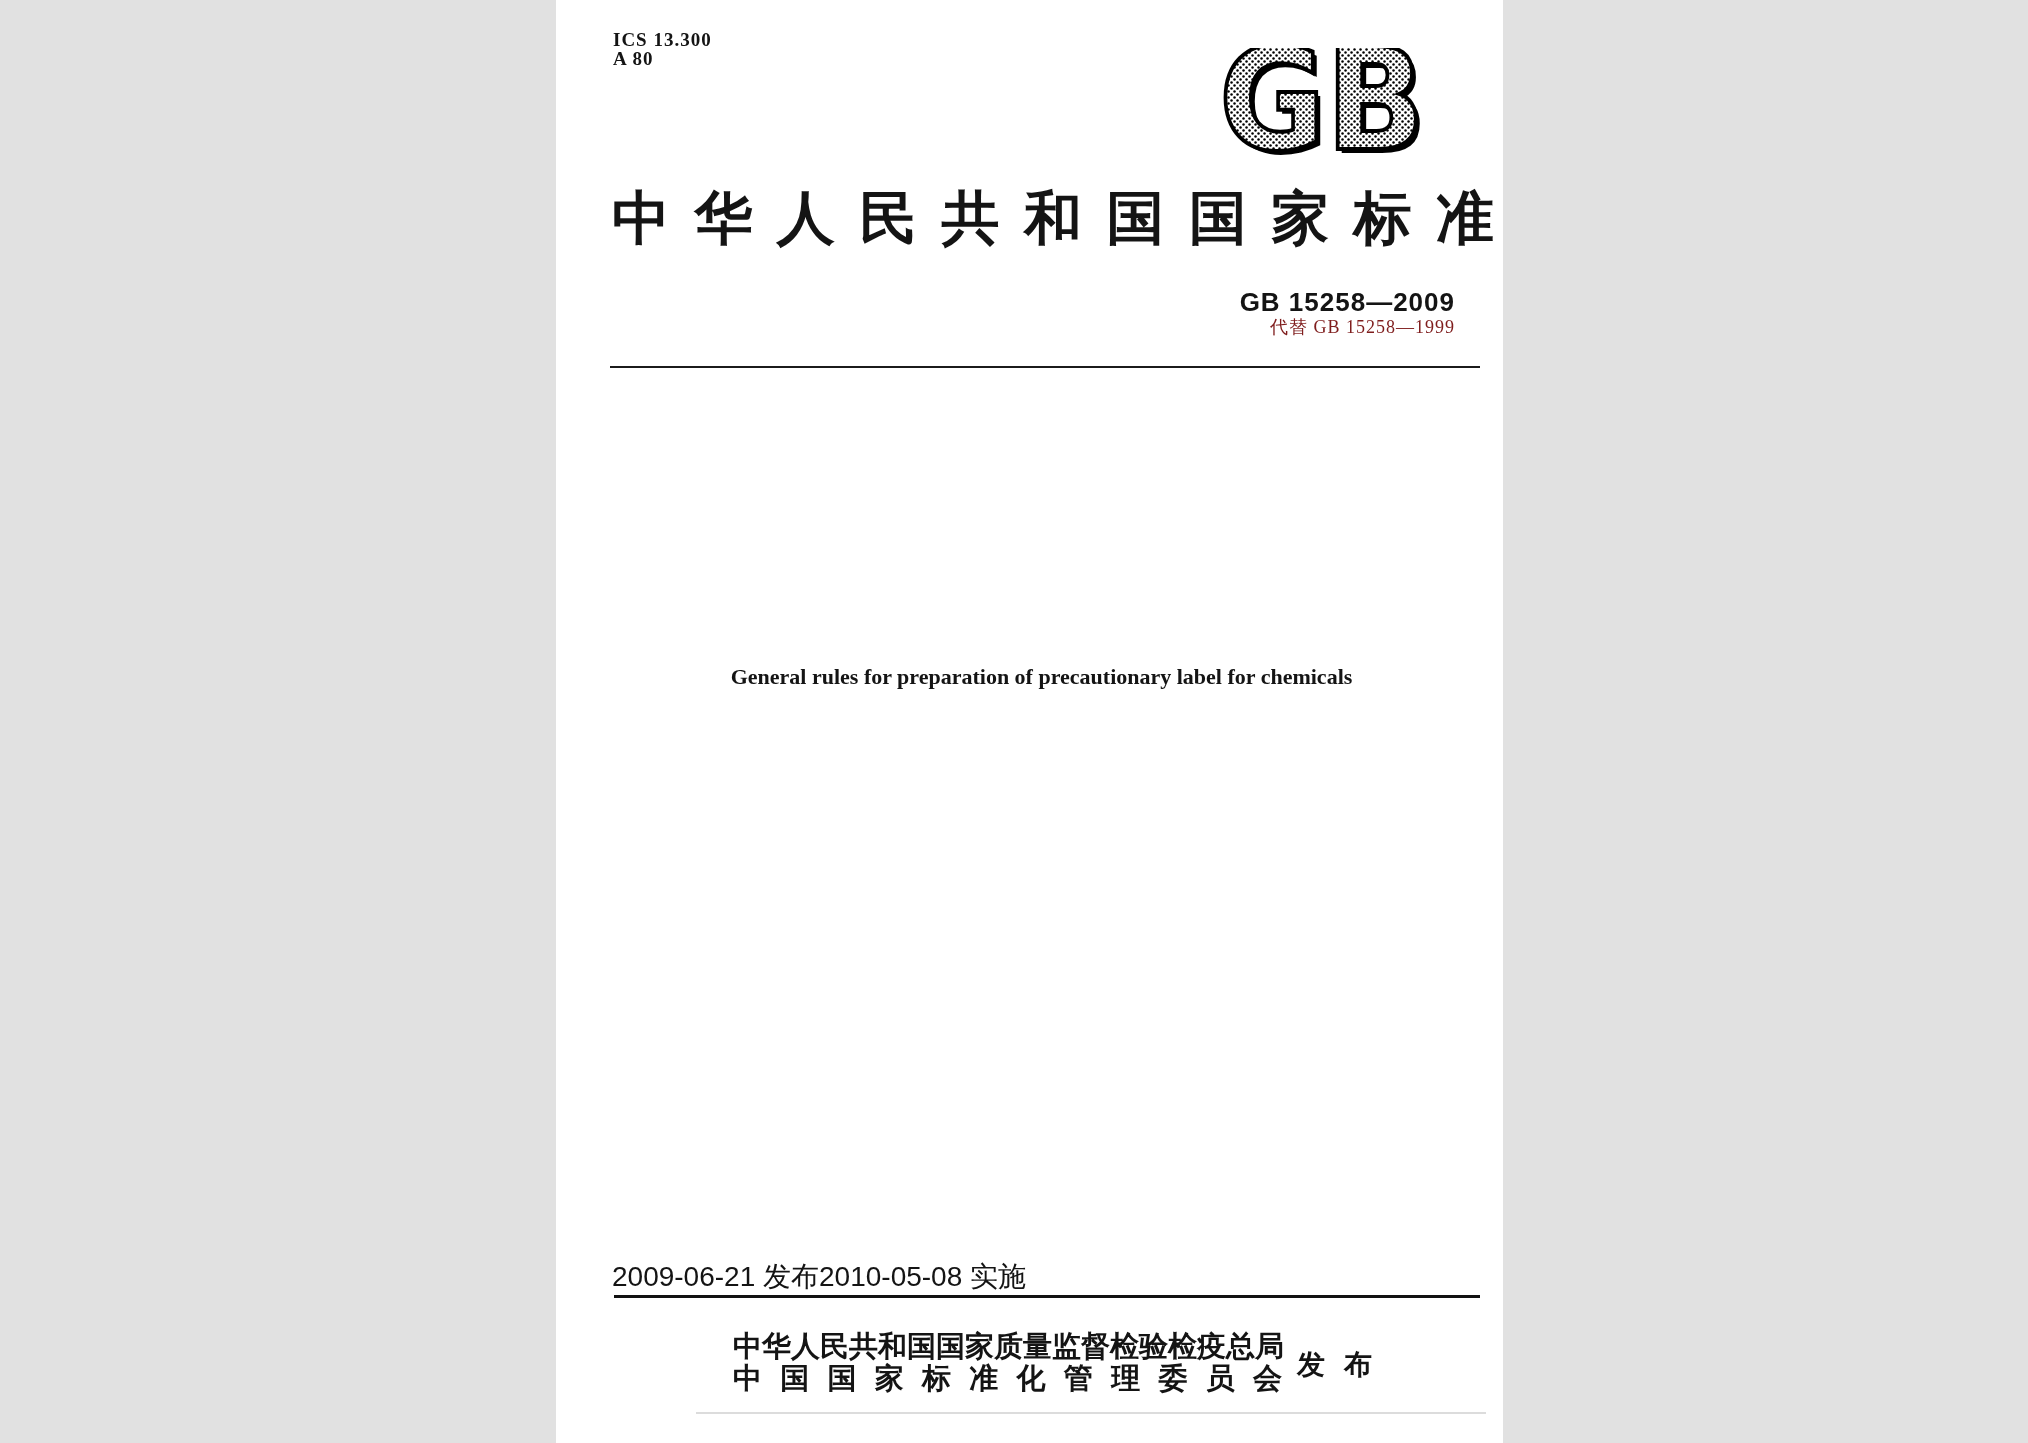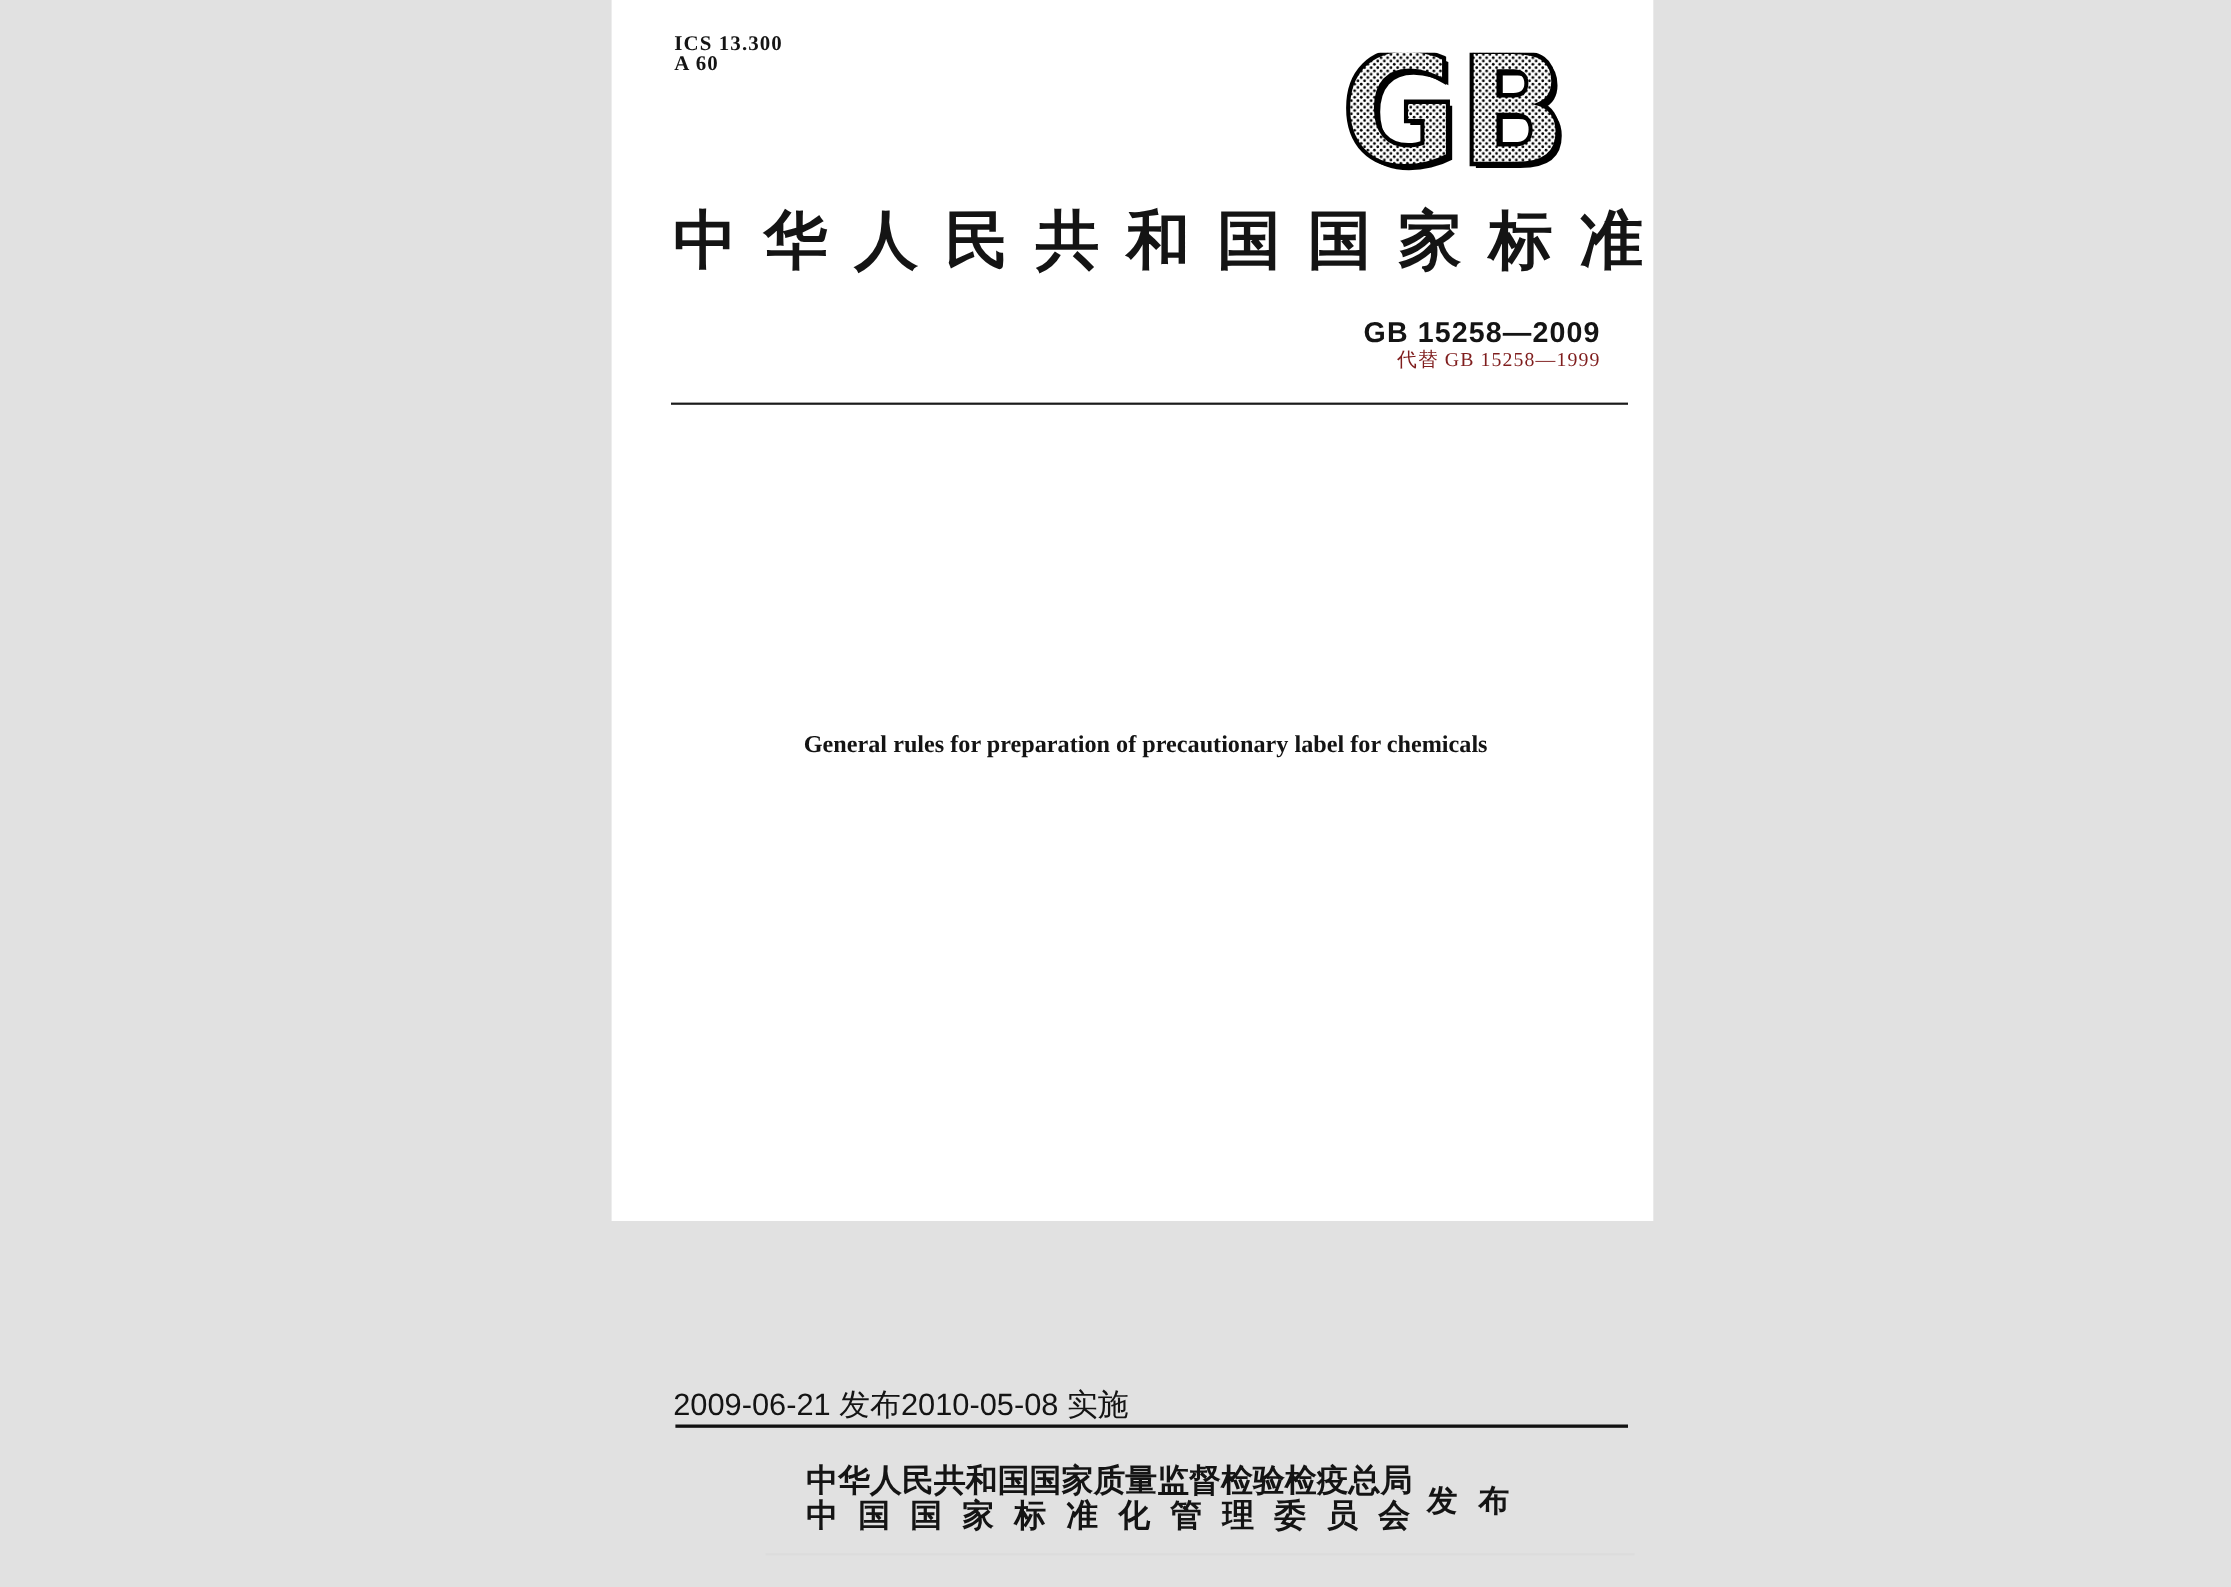--- a/index.html
+++ b/index.html
@@ -5,21 +5,21 @@
   html,body{margin:0;padding:0;}
   body{
     width:2028px;height:1443px;
     background:#e1e1e1;
     position:relative;
     overflow:hidden;
     font-family:"Liberation Serif","DejaVu Serif",serif;
     color:#141414;
   }
   .page{
-    position:absolute;left:556px;top:0;width:947px;height:1110px;
+    position:absolute;left:556px;top:0;width:947px;height:1443px;
     background:#ffffff;
   }
   .abs{position:absolute;}
   
   .ics-block{
     left:57px;top:30px;
     font-family:"Liberation Serif","DejaVu Serif",serif;
     font-weight:bold;font-size:19px;line-height:19px;
     letter-spacing:1px;white-space:pre;
   }
@@ -75,21 +75,21 @@
   .scan-artifact{
     left:140px;top:1412px;width:790px;height:2px;background:#dcdcdc;
   }
   .just{display:flex;justify-content:space-between;}
 </style>
 </head>
 <body>
 
 <div class="page">
 
-  <div class="abs ics-block"><span>ICS 13.300</span><br><span>A 60</span></div>
+  <div class="abs ics-block"><span>ICS 13.300</span><br><span>A 80</span></div>
 
   <svg class="abs gb-logo" viewBox="0 0 214 110" xmlns="http://www.w3.org/2000/svg">
     <defs>
       <pattern id="halftone" width="6" height="6" patternUnits="userSpaceOnUse">
         <rect width="6" height="6" fill="#ffffff"></rect>
         <circle cx="1.5" cy="1.5" r="1.25" fill="#000000"></circle>
         <circle cx="4.5" cy="4.5" r="1.25" fill="#000000"></circle>
       </pattern>
     </defs>
     <text x="111" y="105" text-anchor="middle" font-family="'DejaVu Sans','Liberation Sans',sans-serif" font-weight="900" font-size="140" fill="#000000" textLength="206" lengthAdjust="spacingAndGlyphs">GB</text>

